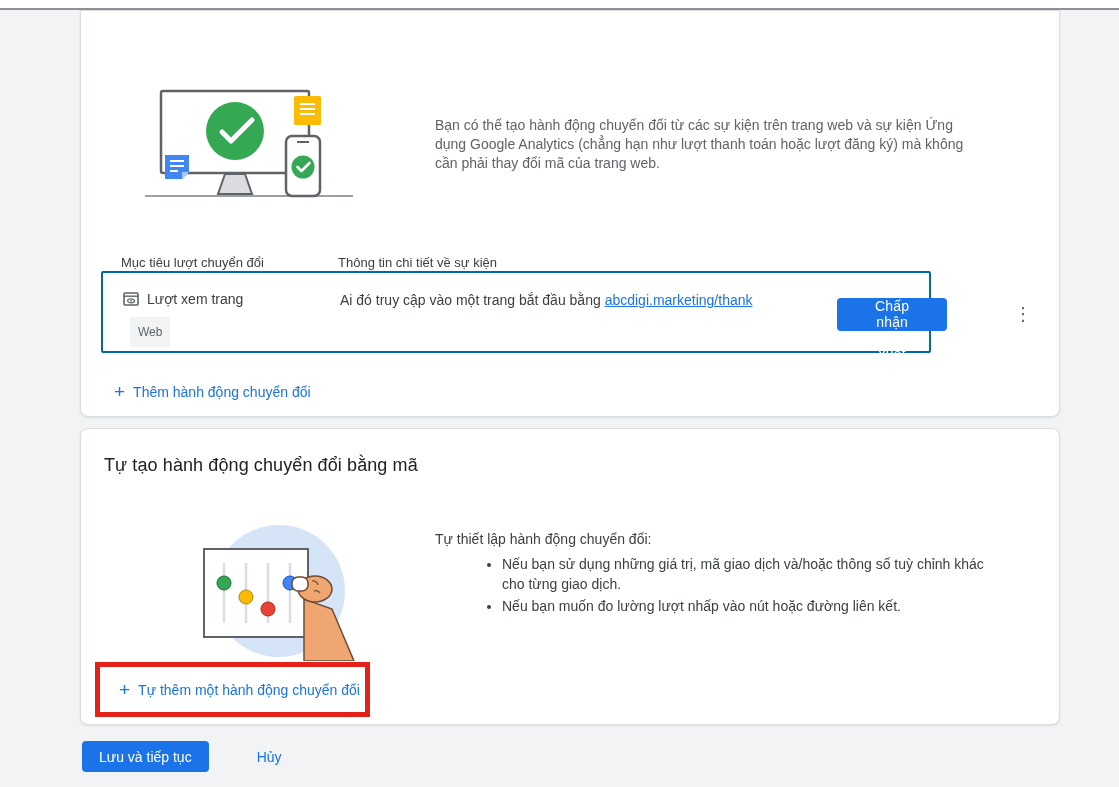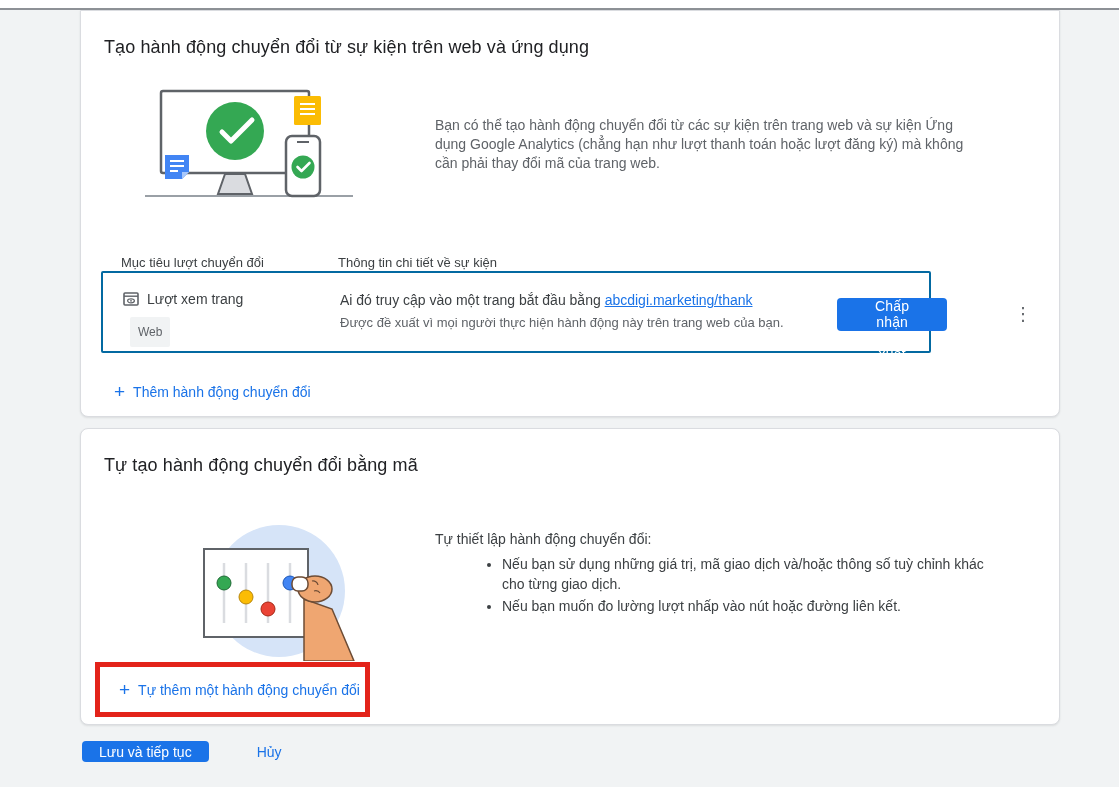--- a/index.html
+++ b/index.html
@@ -32,30 +32,29 @@
   .add-link{position:absolute;left:33px;top:371px;display:flex;align-items:center;gap:8px;color:#1a73e8;font-size:14px;font-weight:500;cursor:pointer;}
   .plus{font-size:19px;font-weight:400;line-height:1;}
   .illus2{position:absolute;left:103px;top:82px;}
   .body2{position:absolute;left:354px;top:100px;width:575px;font-size:14px;color:#3c4043;line-height:20px;}
   .body2 ul{margin:5px 0 0 0;padding-left:24px;}
   .body2 li{margin-bottom:2px;margin-left:43px;}
   .note2{margin-top:11px;}
   .red-box{position:absolute;left:14px;top:233px;width:265px;height:45px;border:5px solid #e3231a;display:flex;align-items:center;}
   .add-link2{display:flex;align-items:center;gap:8px;color:#1a73e8;font-size:14px;font-weight:500;cursor:pointer;margin-left:19px;}
   .footer{position:absolute;left:82px;top:741px;display:flex;align-items:center;}
-  .save-btn{height:21px;padding:0 17px;background:#1a73e8;color:#fff;border:none;border-radius:4px;font-size:14px;font-weight:500;font-family:inherit;cursor:pointer;}
+  .save-btn{height:31px;padding:0 17px;background:#1a73e8;color:#fff;border:none;border-radius:4px;font-size:14px;font-weight:500;font-family:inherit;cursor:pointer;}
   .cancel-link{margin-left:48px;color:#1a73e8;font-size:14px;font-weight:500;cursor:pointer;}
 </style>
 </head>
 <body>
 
 <div class="top-strip"></div>
 
 <section class="card card1">
-  <h1 class="card-title">Tạo hành động chuyển đổi từ sự kiện trên web và ứng dụng</h1>
 
   <div class="illus1">
     <svg width="220" height="125" viewBox="0 0 220 125">
       <line x1="6" y1="113" x2="214" y2="113" stroke="#9aa0a6" stroke-width="2"></line>
       <rect x="22" y="8" width="148" height="82" rx="2" fill="#ffffff" stroke="#5f6368" stroke-width="2.5"></rect>
       <path d="M86,91 L79,111 L113,111 L106,91 Z" fill="#dadce0" stroke="#5f6368" stroke-width="2"></path>
       <circle cx="96" cy="48" r="29" fill="#34a853"></circle>
       <path d="M83,49 l9,9 l21,-21" stroke="#ffffff" stroke-width="5" fill="none" stroke-linecap="round" stroke-linejoin="round"></path>
       <rect x="155" y="13" width="27" height="29" rx="1.5" fill="#fbbc04"></rect>
       <path d="M161,21 h15 M161,26 h15 M161,31 h15" stroke="#ffffff" stroke-width="2.2"></path>
@@ -87,21 +86,20 @@
         </svg>
       </span>
       <span>Lượt xem trang</span>
     </div>
     <span class="web-badge">Web</span>
 
     <div class="detail-cell">
       <div class="detail-line1">
         <span>Ai đó truy cập vào một trang bắt đầu bằng </span><a class="detail-link">abcdigi.marketing/thank</a>
       </div>
-      <div class="detail-note">Được đề xuất vì mọi người thực hiện hành động này trên trang web của bạn.</div>
     </div>
 
     <button class="accept-btn">Chấp nhận đề xuất</button>
     <div class="dots">⋮</div>
   </div>
 
   <div class="add-link">
     <span class="plus">+</span>
     <span>Thêm hành động chuyển đổi</span>
   </div>

